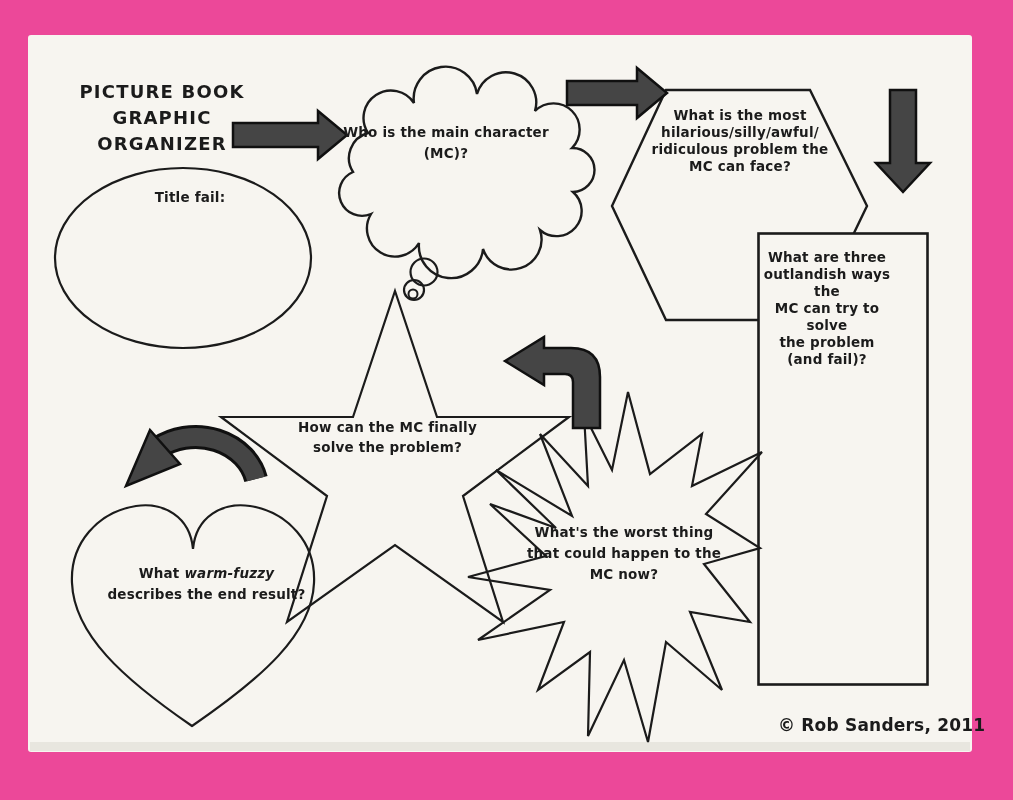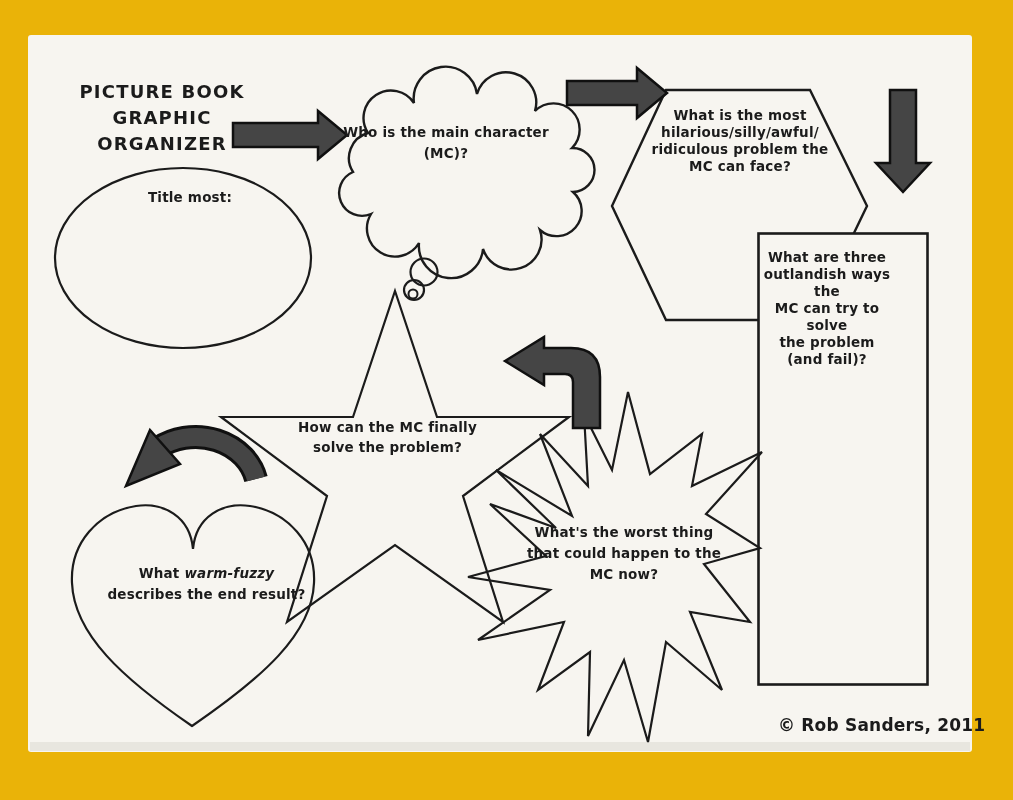--- a/index.html
+++ b/index.html
@@ -10,21 +10,21 @@
        font-weight:600;font-size:13.5px;line-height:17px;letter-spacing:.2px;}
   .title{font-size:18px;font-weight:700;line-height:26px;letter-spacing:1.2px;}
   .lh21{line-height:21px;}
   .lh22{line-height:20px;}
   .credit{font-size:17px;white-space:nowrap;}
   .em{font-style:italic;}
 </style>
 </head>
 <body>
 
-<div class="stage" style="background:#eab308;">
+<div class="stage" style="background:#ec4899;">
 
   <svg width="1013" height="800" viewBox="0 0 1013 800">
 
     <rect x="28" y="35" width="944" height="717" rx="3" fill="#f7f5f0"></rect>
     <rect x="30" y="742" width="940" height="9" fill="#ddd9d1" opacity="0.55"></rect>
 
     <ellipse cx="183" cy="258" rx="128" ry="90" fill="none" stroke="#1b1b1b" stroke-width="2.2"></ellipse>
 
     <path d="M353,172 A26 26 0 0 1 368,133 A26 26 0 0 1 414,103 A30 30 0 0 1 477,94
              A28 28 0 0 1 535,111 A24 24 0 0 1 572,148 A22 22 0 0 1 573,192
@@ -62,21 +62,21 @@
       <path d="M256,479 A62,54 0 0 0 158,448" fill="none" stroke="#101010" stroke-width="24"></path>
       <path d="M256,479 A62,54 0 0 0 158,448" fill="none" stroke="#454545" stroke-width="18"></path>
       <polygon points="150,430 180,464 126,486" fill="#454545" stroke="#101010" stroke-width="2.5"></polygon>
     </g>
   </svg>
 
   <div class="txt title" style="left:72px;top:79px;width:180px;">PICTURE BOOK
 GRAPHIC
 ORGANIZER</div>
 
-  <div class="txt" style="left:110px;top:189px;width:160px;">Title most:</div>
+  <div class="txt" style="left:110px;top:189px;width:160px;">Title fail:</div>
 
   <div class="txt lh21" style="left:340px;top:122px;width:212px;">Who is the main character
 (MC)?</div>
 
   <div class="txt" style="left:630px;top:107px;width:220px;">What is the most
 hilarious/silly/awful/
 ridiculous problem the
 MC can face?</div>
 
   <div class="txt" style="left:760px;top:249px;width:134px;">What are three

